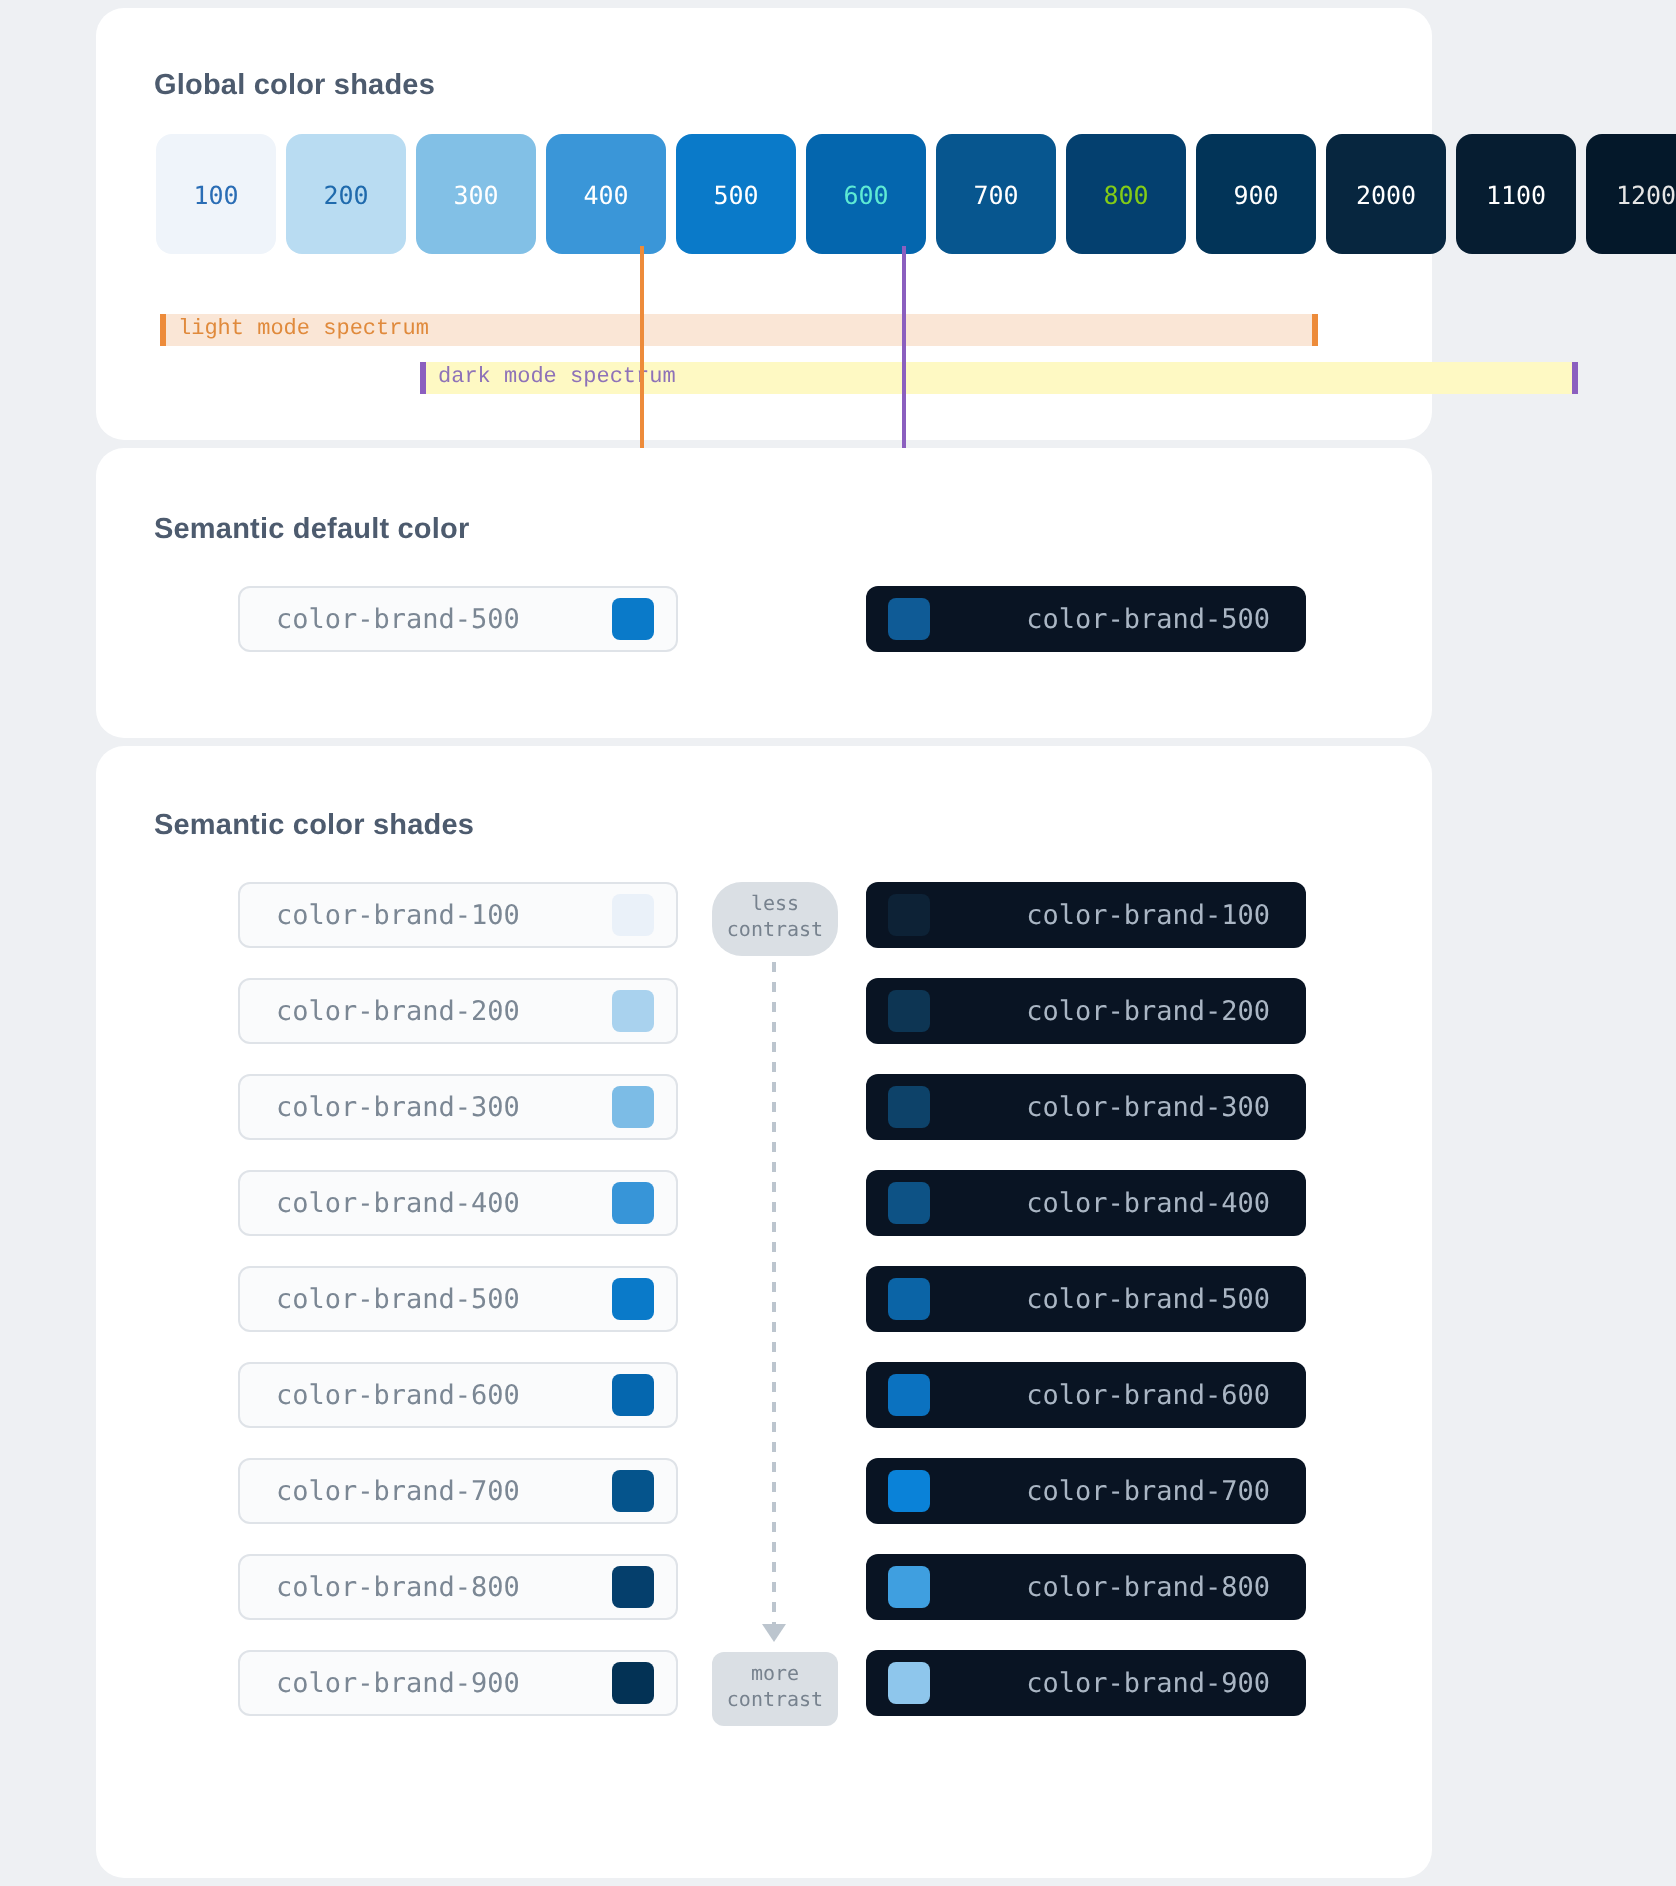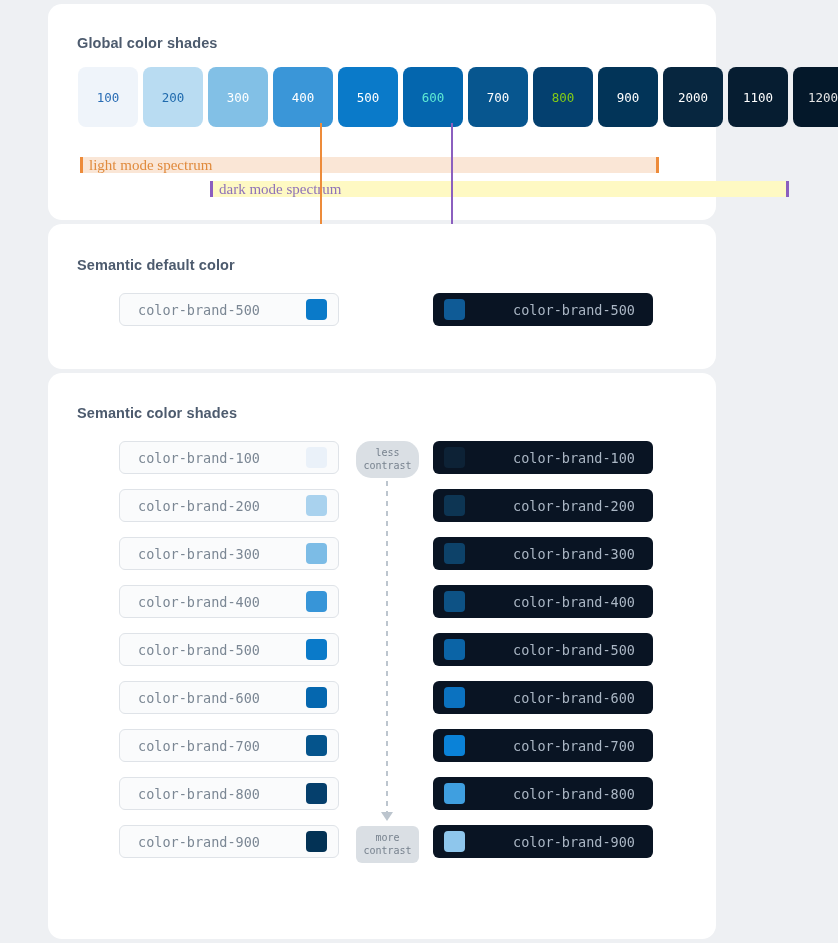--- a/index.html
+++ b/index.html
@@ -73,22 +73,22 @@
   }
   .spectrum .cap {
     position: absolute;
     top: 0;
     width: 3px;
     height: 16px;
   }
   .spectrum .cap.left  { left: 0; }
   .spectrum .cap.right { right: 0; }
   .spectrum .sp-label {
-    font-family: Liberation Serif, serif;
-    font-size: 15px;
+    font-family: Liberation Mono, monospace;
+    font-size: 11px;
     margin-left: 9px;
     white-space: nowrap;
   }
   #spectrum-light {
     left: 32px; top: 153px; width: 579px;
     background: #fae6d6;
   }
   #spectrum-light .sp-label { color: #e08a3c; }
   #spectrum-dark {
     left: 162px; top: 177px; width: 579px;

